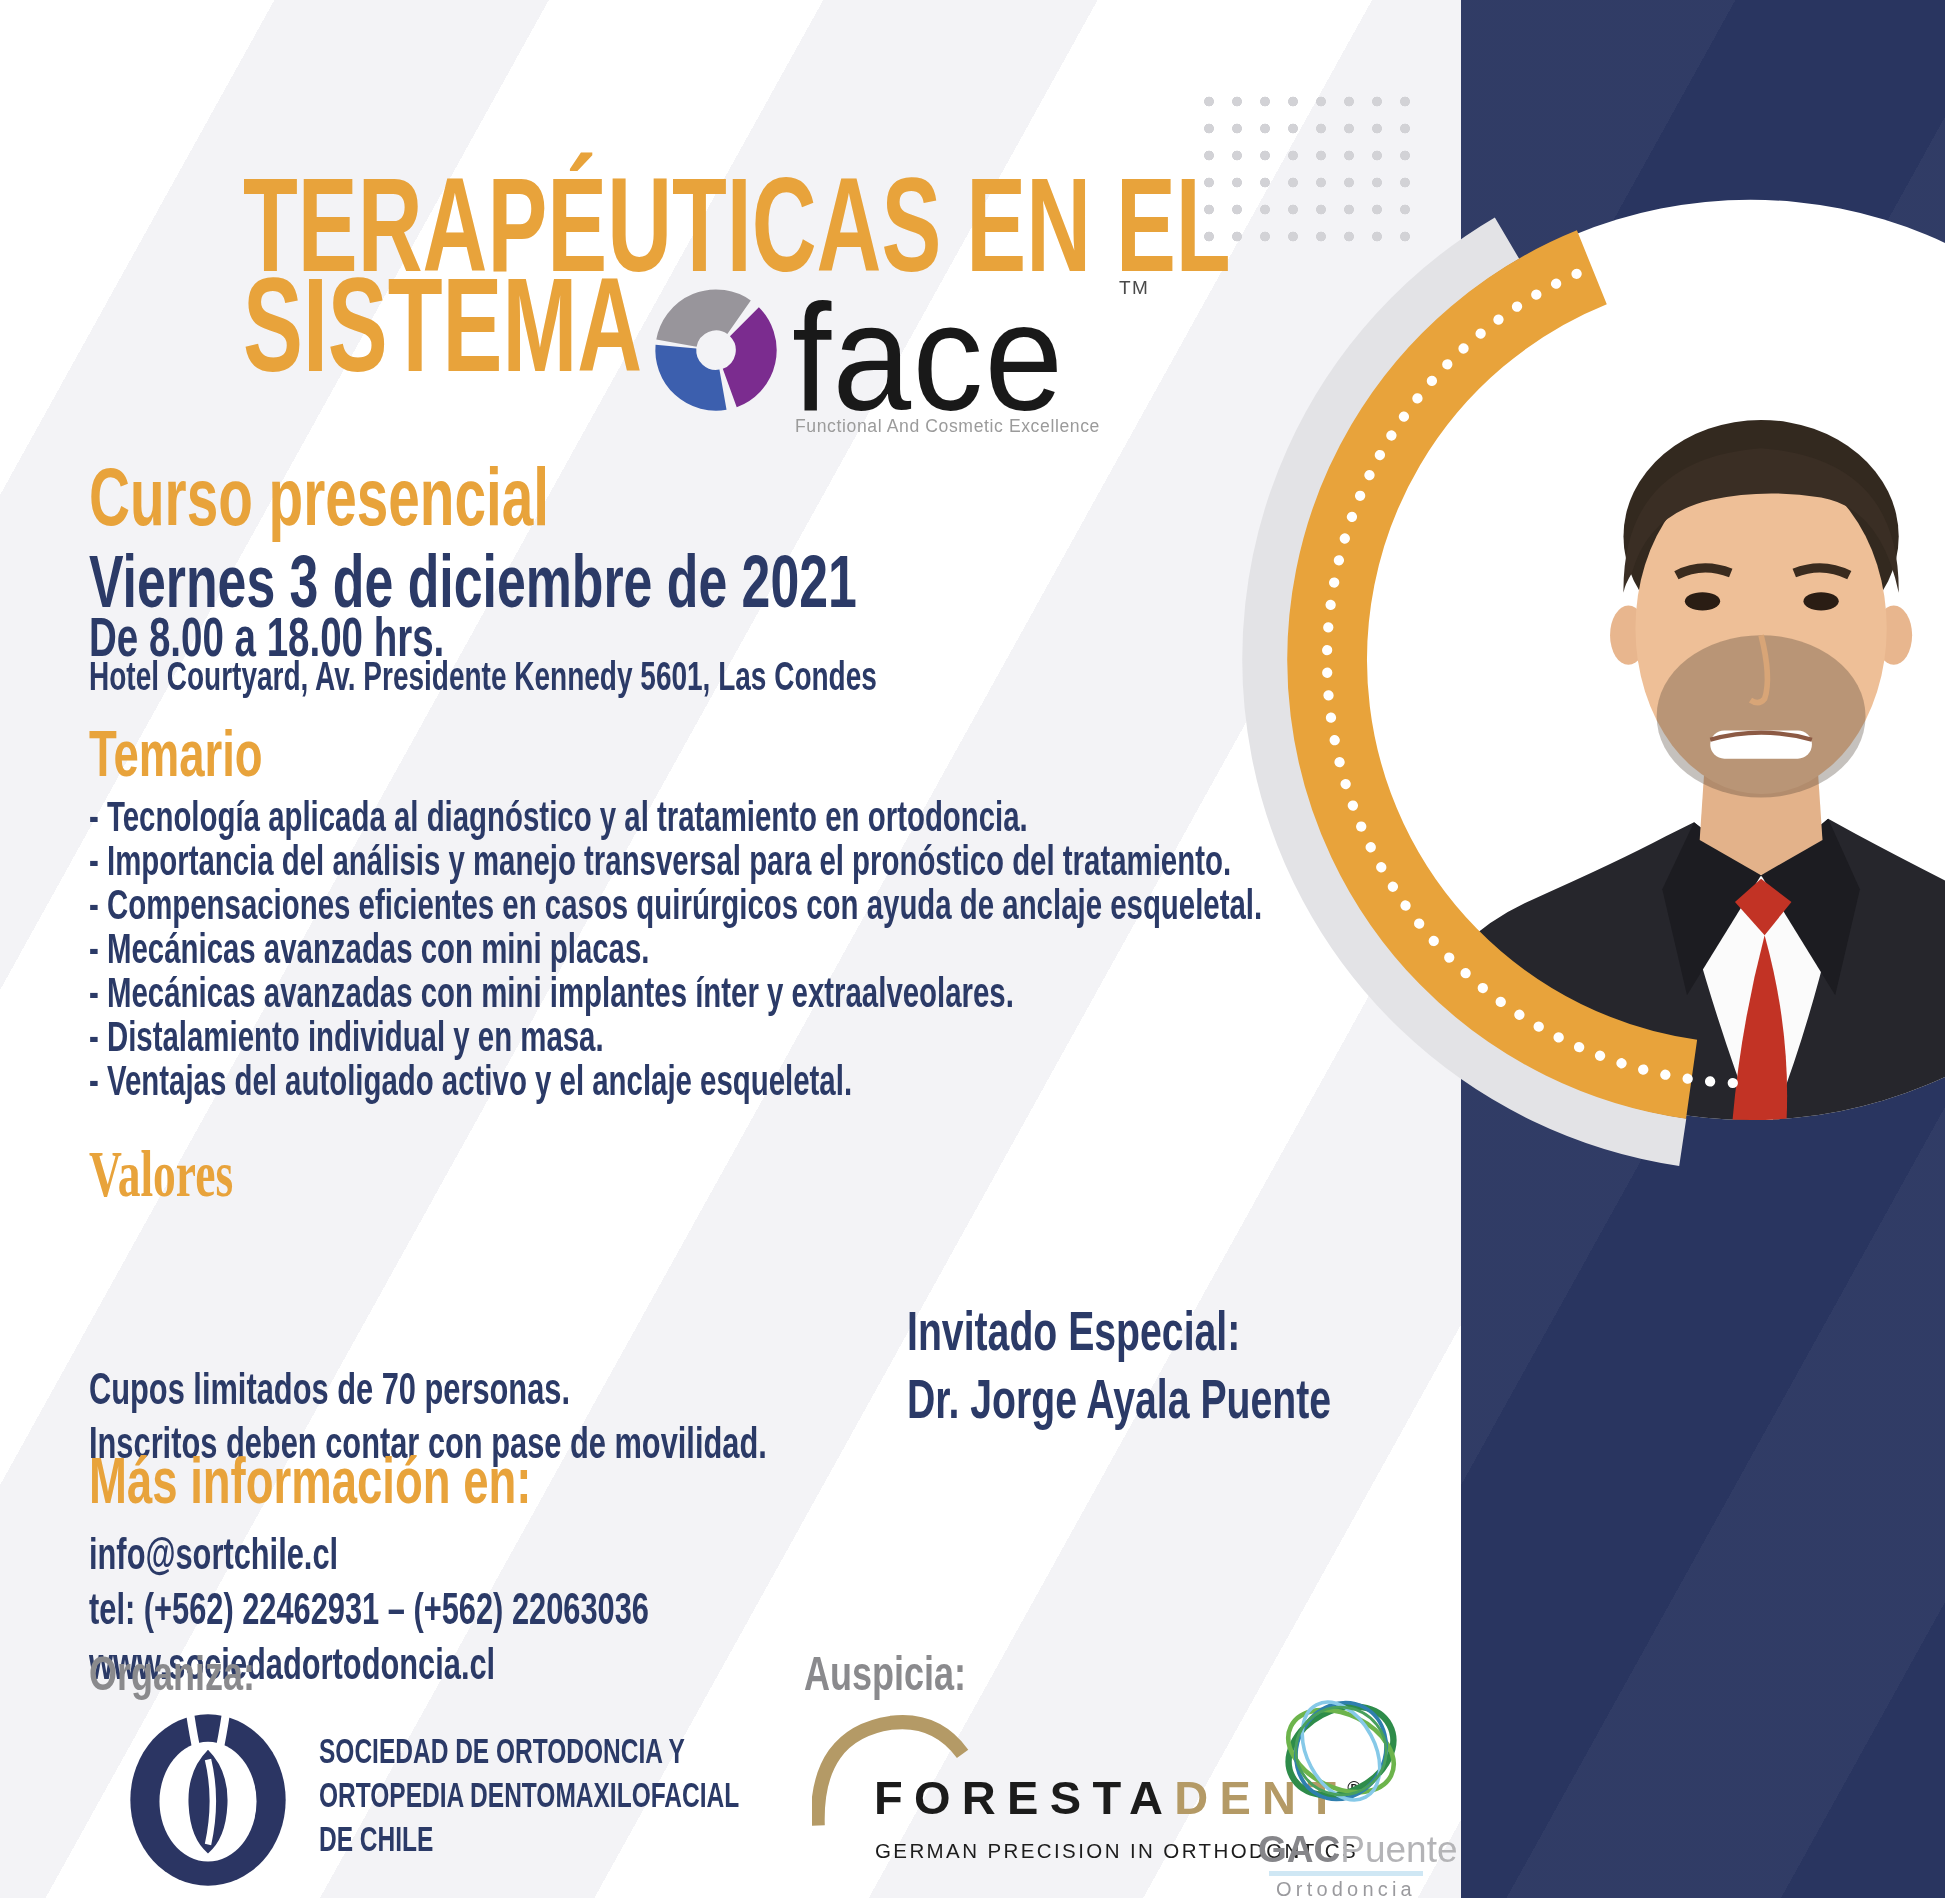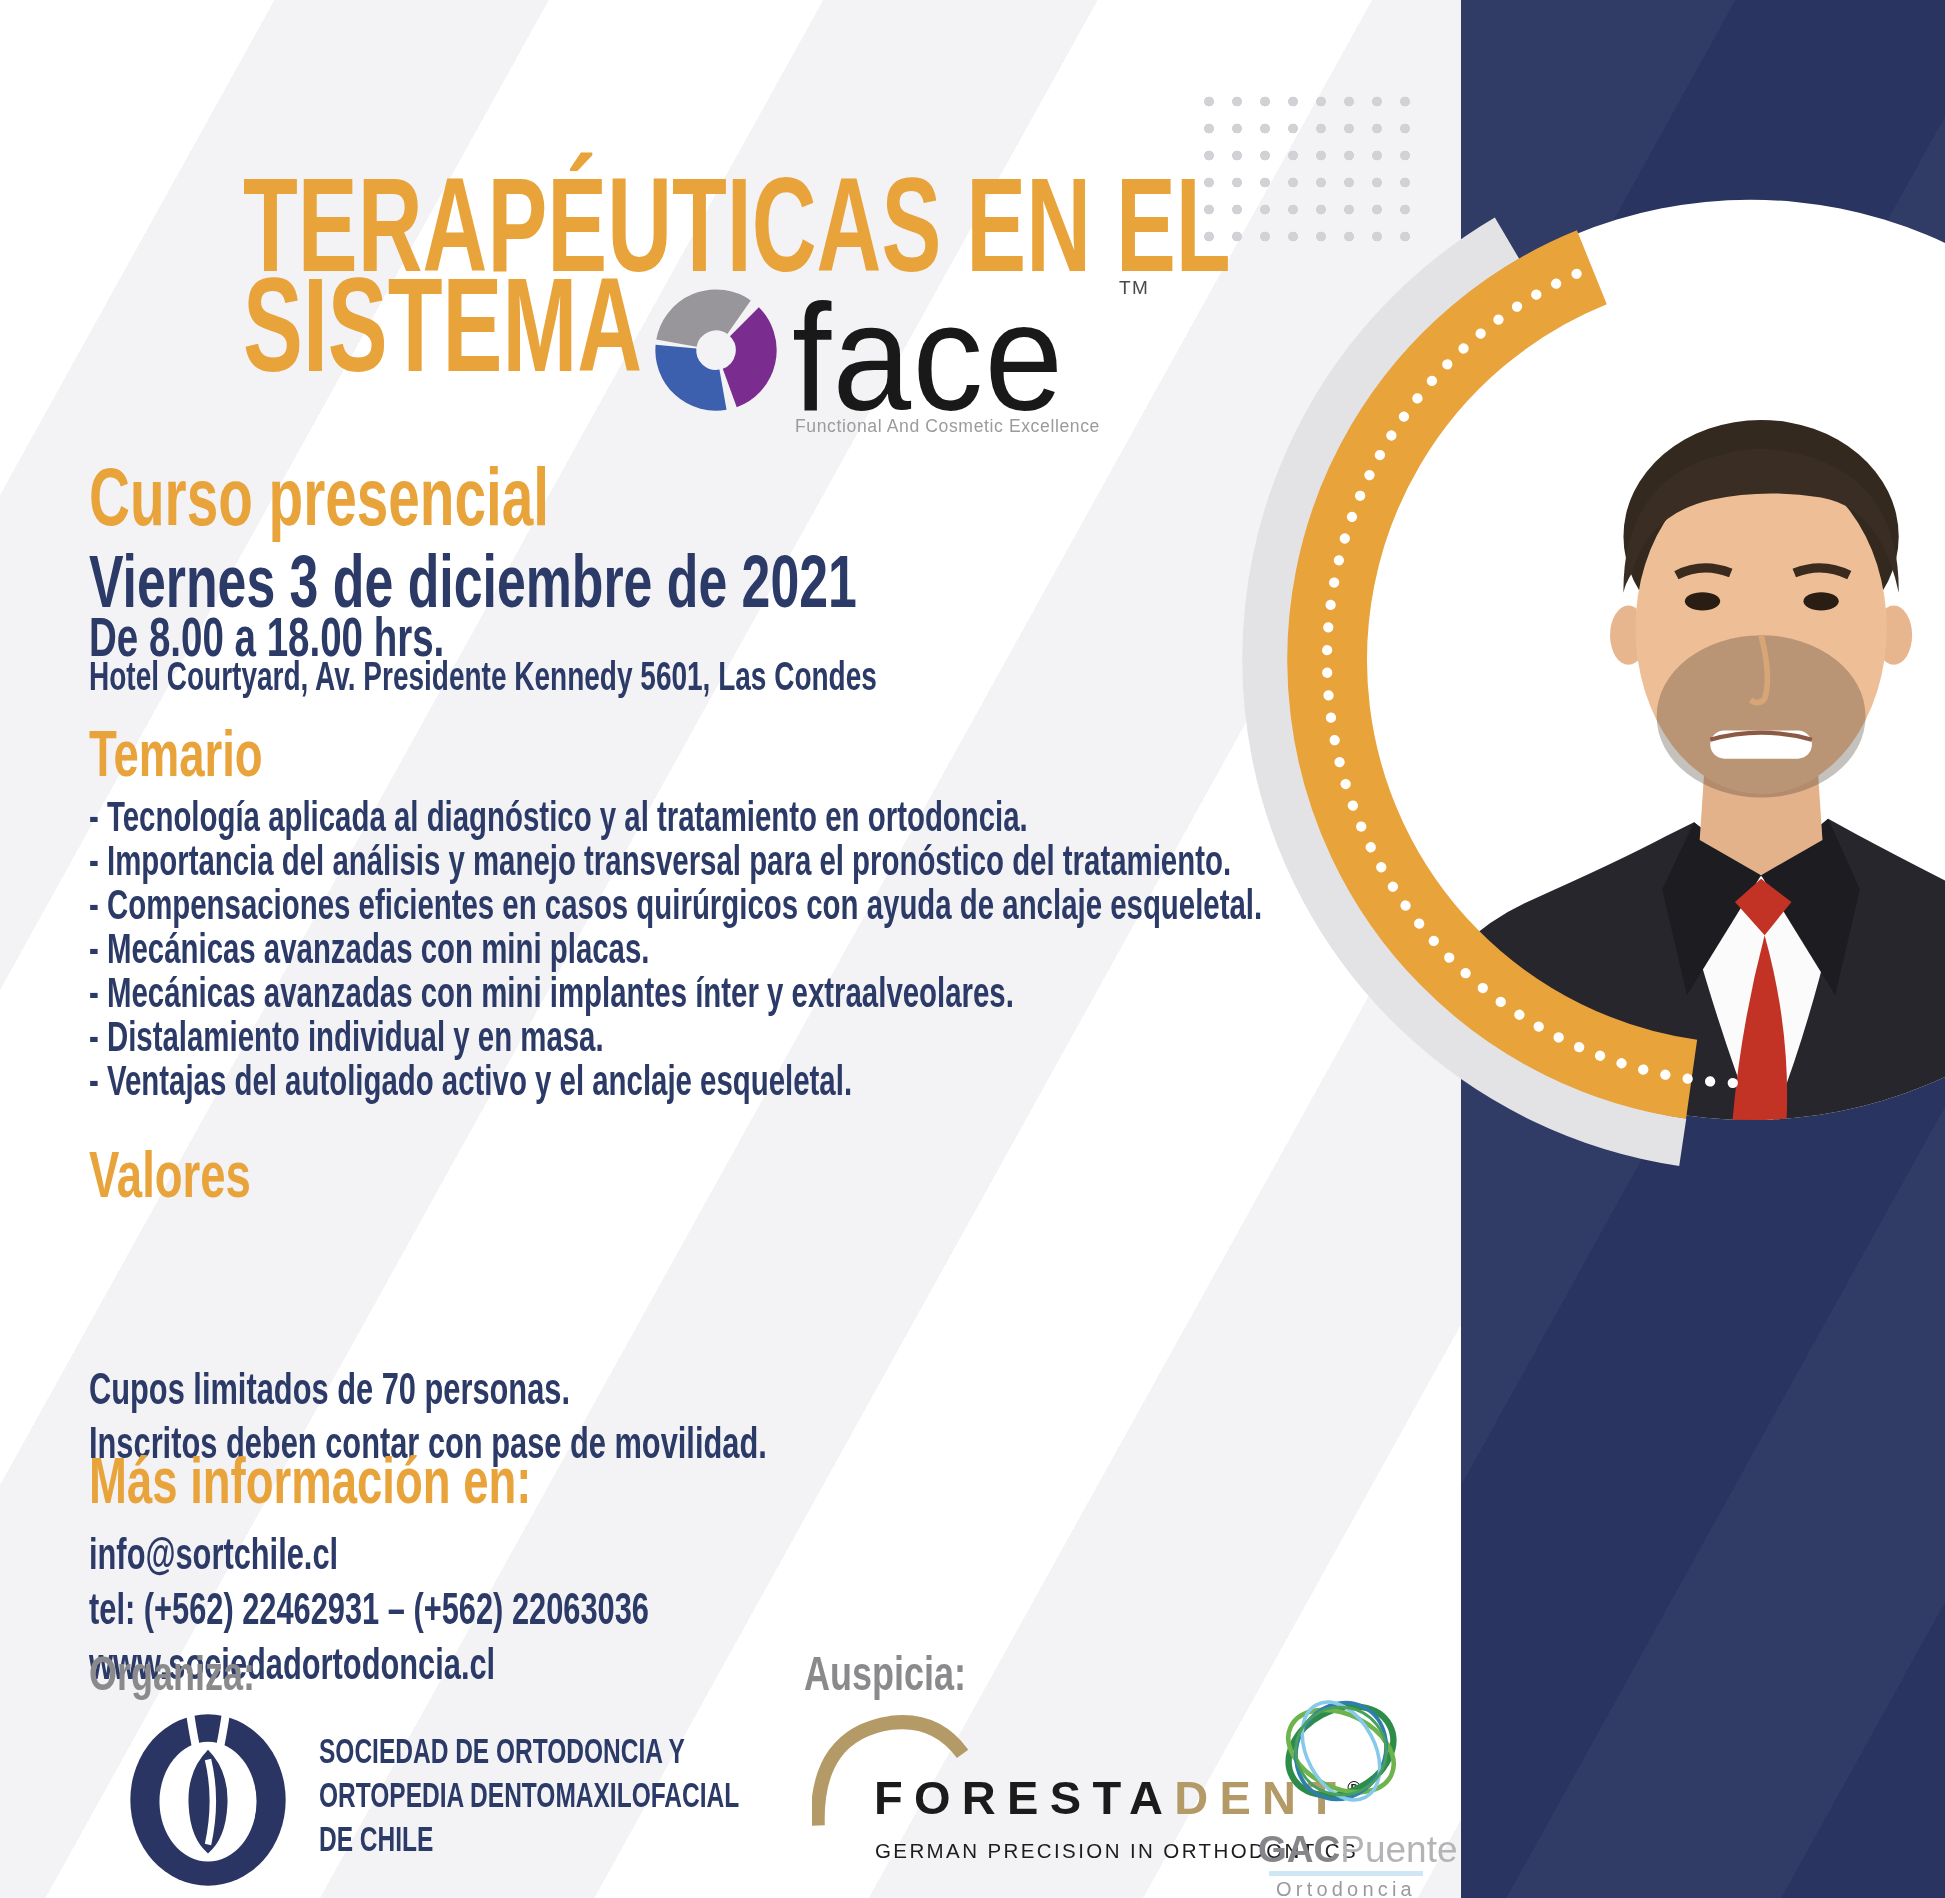--- a/index.html
+++ b/index.html
@@ -129,29 +129,33 @@
   <ul class="abs plain" style="left:89px;top:793px;font-size:42px;">
       <li style="height:44px;">- Tecnología aplicada al diagnóstico y al tratamiento en ortodoncia.</li>
       <li style="height:44px;">- Importancia del análisis y manejo transversal para el pronóstico del tratamiento.</li>
       <li style="height:44px;">- Compensaciones eficientes en casos quirúrgicos con ayuda de anclaje esqueletal.</li>
       <li style="height:44px;">- Mecánicas avanzadas con mini placas.</li>
       <li style="height:44px;">- Mecánicas avanzadas con mini implantes ínter y extraalveolares.</li>
       <li style="height:44px;">- Distalamiento individual y en masa.</li>
       <li style="height:44px;">- Ventajas del autoligado activo y el anclaje esqueletal.</li>
     </ul>
 
-  <div class="abs b orange" style="left:89px;top:1142px;font-size:65px;line-height:1;">
+  <div class="abs b orange" style="left:89px;top:1142px;font-size:65px;line-height:1;font-family:Liberation Serif, serif;">
     <span class="cond" style="transform:scaleX(.70);">Valores</span>
   </div>
 
   <div class="abs b navy" style="left:89px;top:1362px;font-size:44px;line-height:54px;">
     <span class="cond" style="transform:scaleX(.70);">Cupos limitados de 70 personas.</span><br>
     <span class="cond" style="transform:scaleX(.70);">Inscritos deben contar con pase de movilidad.</span>
   </div>
 
+  <div class="abs b navy" style="left:907px;top:1297px;font-size:56px;line-height:68px;">
+    <span class="cond" style="transform:scaleX(.70);">Invitado Especial:</span><br>
+    <span class="cond" style="transform:scaleX(.70);">Dr. Jorge Ayala Puente</span>
+  </div>
 
   <div class="abs b orange" style="left:89px;top:1448px;font-size:65px;line-height:1;">
     <span class="cond" style="transform:scaleX(.70);">Más información en:</span>
   </div>
   <div class="abs b navy" style="left:89px;top:1526px;font-size:44px;line-height:55px;">
     <span class="cond" style="transform:scaleX(.70);">info@sortchile.cl</span><br>
     <span class="cond" style="transform:scaleX(.70);">tel: (+562) 22462931 – (+562) 22063036</span><br>
     <span class="cond" style="transform:scaleX(.70);">www.sociedadortodoncia.cl</span>
   </div>
 

